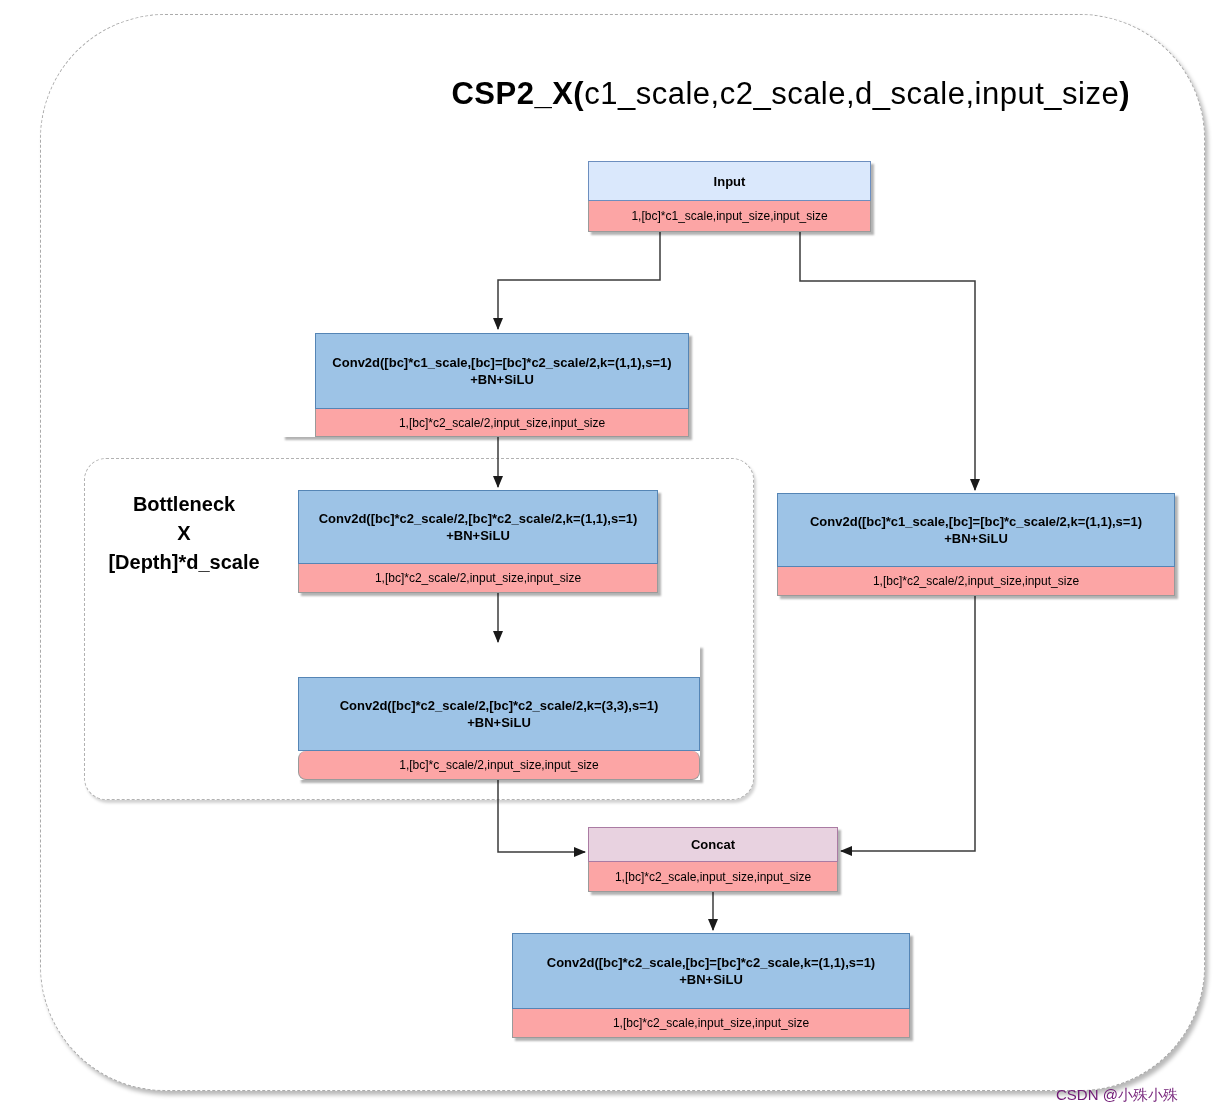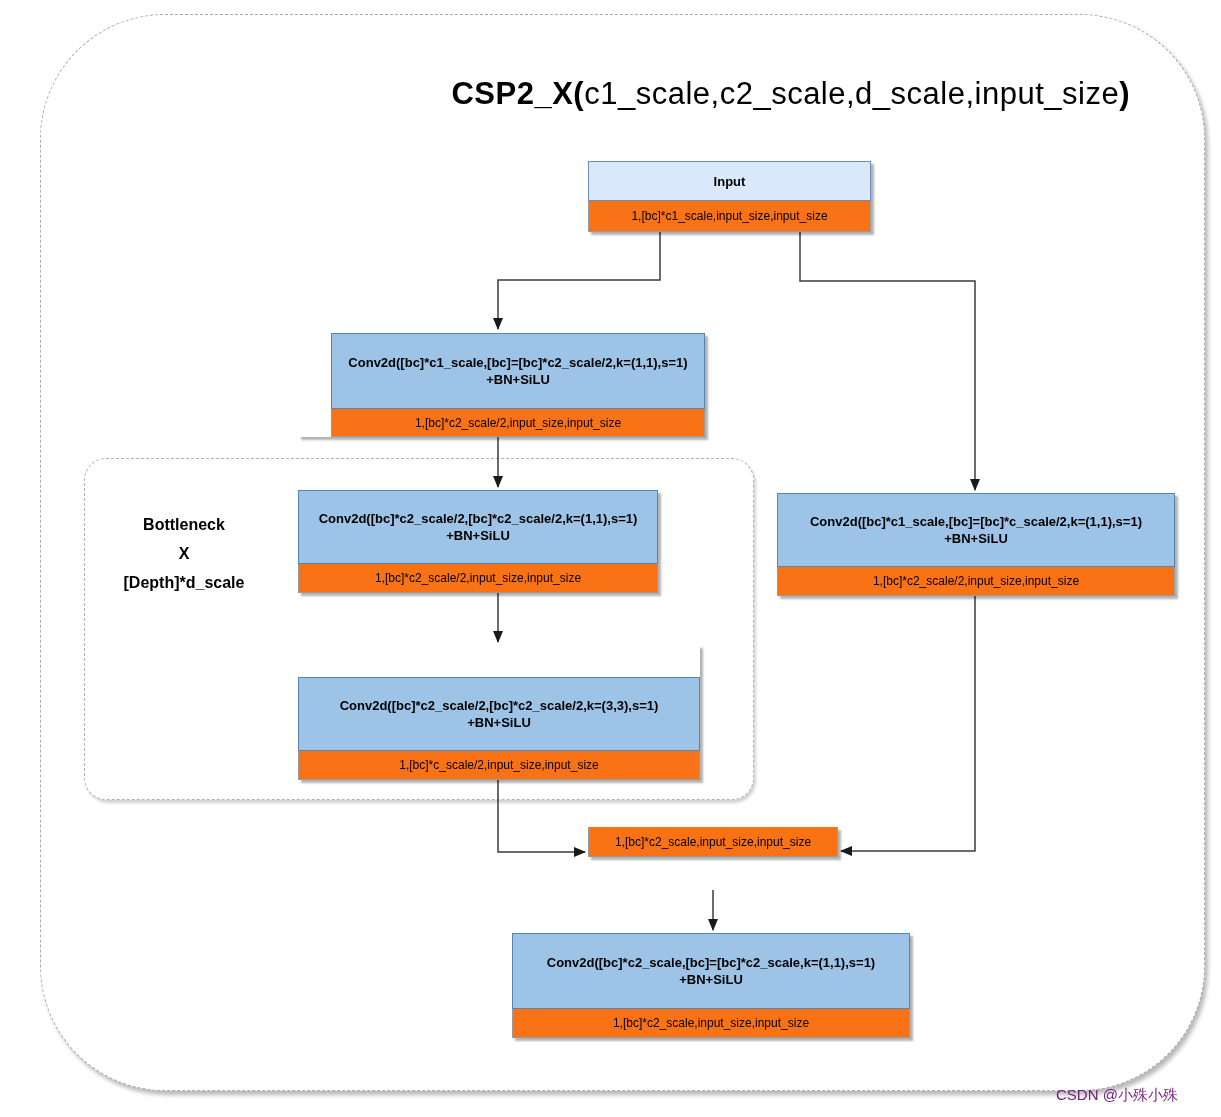--- a/index.html
+++ b/index.html
@@ -20,36 +20,36 @@
   }
   .diagram-title .b{font-weight:bold;}
 
   
   .node{position:absolute;box-shadow:3px 3px 2px rgba(0,0,0,0.3);}
   .node .hdr{
     display:flex;flex-direction:column;align-items:center;justify-content:center;
     font-weight:bold;text-align:center;white-space:nowrap;
   }
   .node .shape{
-    text-align:center;background:#f97316;border:1px solid #9a9a9a;border-top:none;
+    text-align:center;background:#fca5a5;border:1px solid #9a9a9a;border-top:none;
     font-size:12px;white-space:nowrap;display:flex;align-items:center;justify-content:center;
   }
   .conv .hdr{background:#9dc3e6;border:1px solid #5585b5;font-size:13px;line-height:17px;}
   .input-node .hdr{background:#dae8fc;border:1px solid #6c8ebf;font-size:13px;}
   .concat-node .hdr{background:#e8d2e0;border:1px solid #aa7ba3;font-size:13px;}
 
   
   .bneck-frame{
     position:absolute;left:84px;top:458px;width:668px;height:340px;
     border:1px dashed #b2b2b2;border-radius:22px;background:#fff;
     box-shadow:2px 3px 3px rgba(0,0,0,0.18);
   }
   .bneck-label{
-    position:absolute;left:88px;top:510px;width:192px;text-align:center;
-    font-weight:bold;font-size:16px;line-height:29px;
+    position:absolute;left:88px;top:490px;width:192px;text-align:center;
+    font-weight:bold;font-size:20px;line-height:29px;
   }
 
   
   svg.edges{position:absolute;left:0;top:0;pointer-events:none;}
   .edge-path{fill:none;stroke:#3b3b3b;stroke-width:1.5;}
 
   .watermark{
     position:absolute;left:1056px;top:1086px;font-size:15px;color:#701a75;white-space:nowrap;
   }
 </style>
@@ -84,53 +84,54 @@
     <path class="edge-path" d="M498,746 L498,852 L585,852" marker-end="url(#arrow)"></path>
     <path class="edge-path" d="M975,595 L975,851 L841,851" marker-end="url(#arrow)"></path>
     <path class="edge-path" d="M713,890 L713,930" marker-end="url(#arrow)"></path>
   </svg>
 
   <div class="node input-node" style="left:588px;top:161px;width:283px;">
     <div class="hdr" style="height:38px;">Input</div>
     <div class="shape" style="height:30px;">1,[bc]*c1_scale,input_size,input_size</div>
   </div>
 
-  <div class="node conv" style="left:298px;top:333px;width:374px;padding-left:33px;">
+  <div class="node conv" style="left:282px;top:333px;width:374px;padding-left:33px;">
     <div class="hdr" style="height:74px;">
       <div>Conv2d([bc]*c1_scale,[bc]=[bc]*c2_scale/2,k=(1,1),s=1)</div>
       <div>+BN+SiLU</div>
     </div>
     <div class="shape" style="height:27px;">1,[bc]*c2_scale/2,input_size,input_size</div>
   </div>
 
   <div class="node conv" style="left:298px;top:490px;width:360px;">
     <div class="hdr" style="height:72px;">
       <div>Conv2d([bc]*c2_scale/2,[bc]*c2_scale/2,k=(1,1),s=1)</div>
       <div>+BN+SiLU</div>
     </div>
     <div class="shape" style="height:28px;">1,[bc]*c2_scale/2,input_size,input_size</div>
   </div>
 
   <div class="node conv" style="left:298px;top:645px;width:402px;">
     <div class="hdr" style="height:72px;margin-top:32px;">
       <div>Conv2d([bc]*c2_scale/2,[bc]*c2_scale/2,k=(3,3),s=1)</div>
       <div>+BN+SiLU</div>
     </div>
-    <div class="shape" style="height:28px;">1,[bc]*c_scale/2,input_size,input_size</div>
+    <div class="shape" style="height:28px;border-radius:8px;">1,[bc]*c_scale/2,input_size,input_size</div>
   </div>
 
   <div class="node conv" style="left:777px;top:493px;width:398px;">
     <div class="hdr" style="height:72px;">
       <div>Conv2d([bc]*c1_scale,[bc]=[bc]*c_scale/2,k=(1,1),s=1)</div>
       <div>+BN+SiLU</div>
     </div>
     <div class="shape" style="height:28px;">1,[bc]*c2_scale/2,input_size,input_size</div>
   </div>
 
   <div class="node concat-node" style="left:588px;top:827px;width:250px;">
+    <div class="hdr" style="height:33px;">Concat</div>
     <div class="shape" style="height:29px;">1,[bc]*c2_scale,input_size,input_size</div>
   </div>
 
   <div class="node conv" style="left:512px;top:933px;width:398px;">
     <div class="hdr" style="height:74px;">
       <div>Conv2d([bc]*c2_scale,[bc]=[bc]*c2_scale,k=(1,1),s=1)</div>
       <div>+BN+SiLU</div>
     </div>
     <div class="shape" style="height:28px;">1,[bc]*c2_scale,input_size,input_size</div>
   </div>

